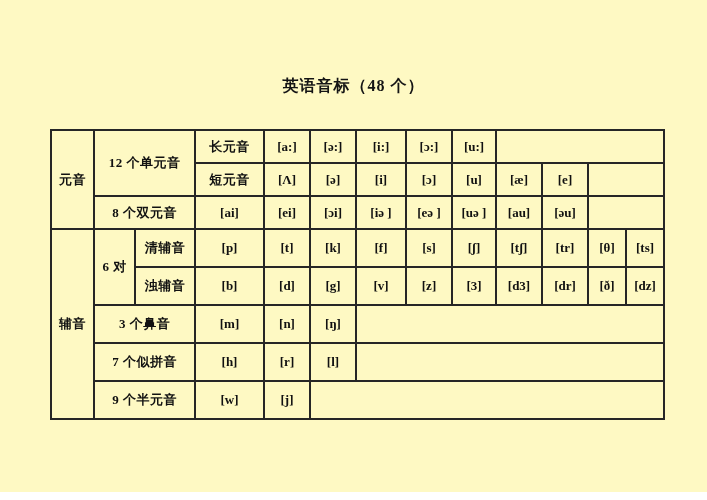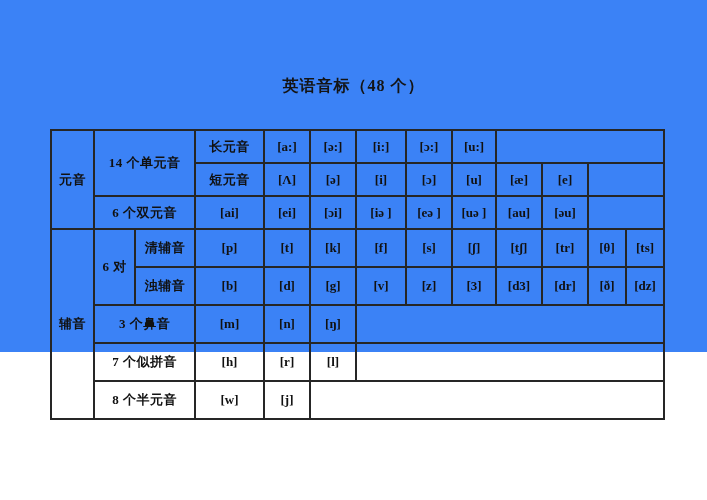--- a/index.html
+++ b/index.html
@@ -8,22 +8,22 @@
     background: #ffffff;
     width: 707px;
     height: 500px;
     overflow: hidden;
     font-family: "Liberation Serif", "DejaVu Serif", serif;
     color: #111111;
   }
   .page {
     position: relative;
     width: 707px;
-    height: 352px;
-    background: #3b82f6;
+    height: 492px;
+    background: #fef9c3;
     text-decoration: underline;
   }
   .title {
     position: absolute;
     top: 76px;
     left: 0;
     width: 707px;
     text-align: center;
     font-size: 16px;
     font-weight: bold;
@@ -72,21 +72,21 @@
         <col style="width:44px">
       <col style="width:46px">
         <col style="width:46px">
         <col style="width:38px">
       <col style="width:38px">
     </colgroup>
 
     <tbody>
         <tr class="r-sm">
       <td class="cjk" rowspan="3">元音</td>
-      <td class="cjk" rowspan="2" colspan="2">14 个单元音</td>
+      <td class="cjk" rowspan="2" colspan="2">12 个单元音</td>
       <td class="cjk">长元音</td>
       <td class="sym">[a:]</td>
       <td class="sym">[ə:]</td>
       <td class="sym">[i:]</td>
       <td class="sym">[ɔ:]</td>
       <td class="sym">[u:]</td>
       <td colspan="4"></td>
     </tr>
 
     <tr class="r-sm">
@@ -95,21 +95,21 @@
       <td class="sym">[ə]</td>
       <td class="sym">[i]</td>
       <td class="sym">[ɔ]</td>
       <td class="sym">[u]</td>
       <td class="sym">[æ]</td>
       <td class="sym">[e]</td>
       <td colspan="2"></td>
     </tr>
 
     <tr class="r-sm">
-      <td class="cjk" colspan="2">6 个双元音</td>
+      <td class="cjk" colspan="2">8 个双元音</td>
       <td class="sym">[ai]</td>
       <td class="sym">[ei]</td>
       <td class="sym">[ɔi]</td>
       <td class="sym">[iə ]</td>
       <td class="sym">[eə ]</td>
       <td class="sym">[uə ]</td>
       <td class="sym">[au]</td>
       <td class="sym">[əu]</td>
       <td colspan="2"></td>
     </tr>
@@ -154,21 +154,21 @@
 
     <tr class="r-lg">
       <td class="cjk" colspan="2">7 个似拼音</td>
       <td class="sym">[h]</td>
       <td class="sym">[r]</td>
       <td class="sym">[l]</td>
       <td colspan="7"></td>
     </tr>
 
     <tr class="r-lg">
-      <td class="cjk" colspan="2">8 个半元音</td>
+      <td class="cjk" colspan="2">9 个半元音</td>
       <td class="sym">[w]</td>
       <td class="sym">[j]</td>
       <td colspan="8"></td>
     </tr>
 
   </tbody>
     </table>
 </div>
 
 </body></html>

